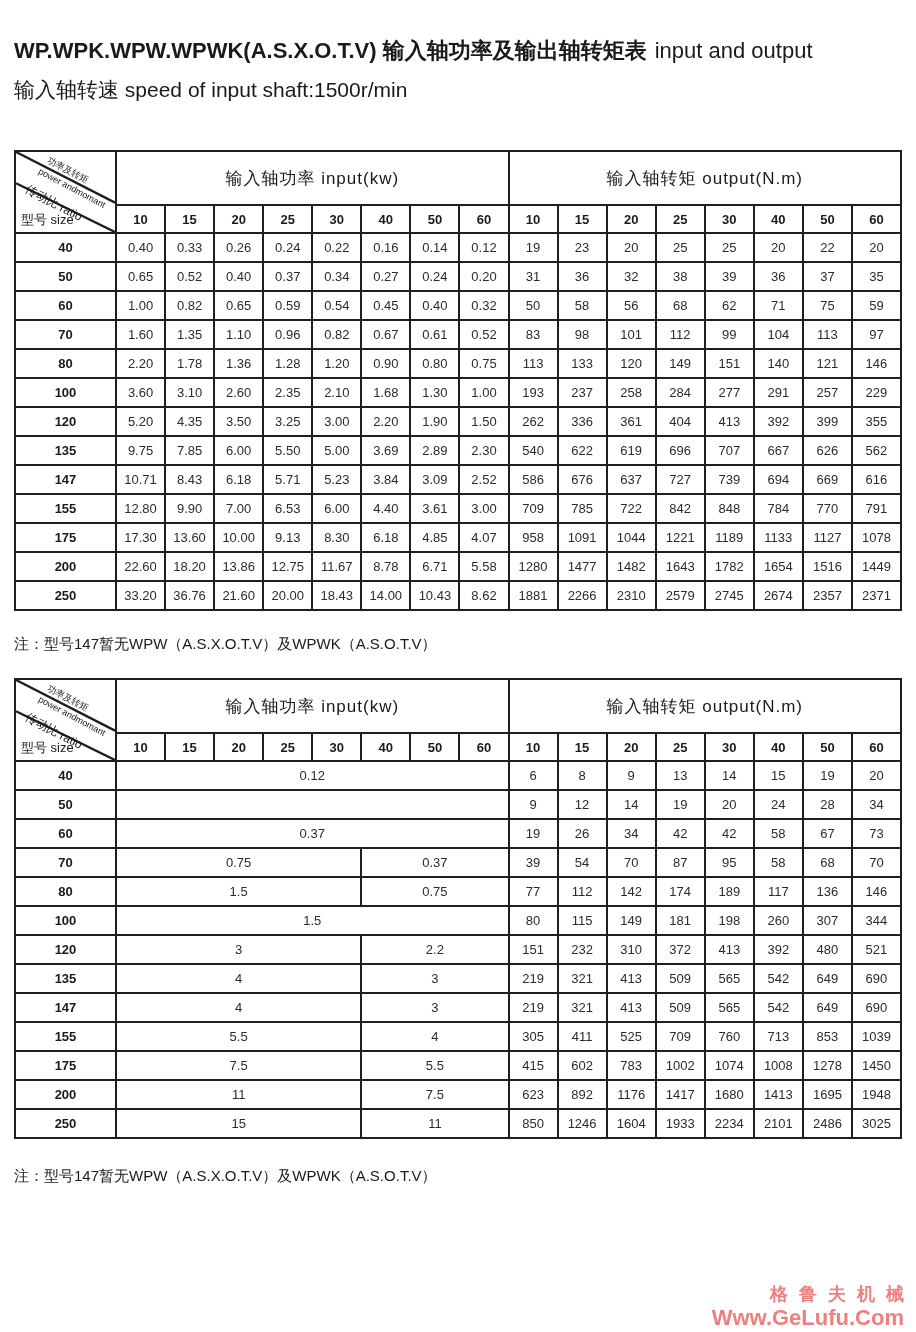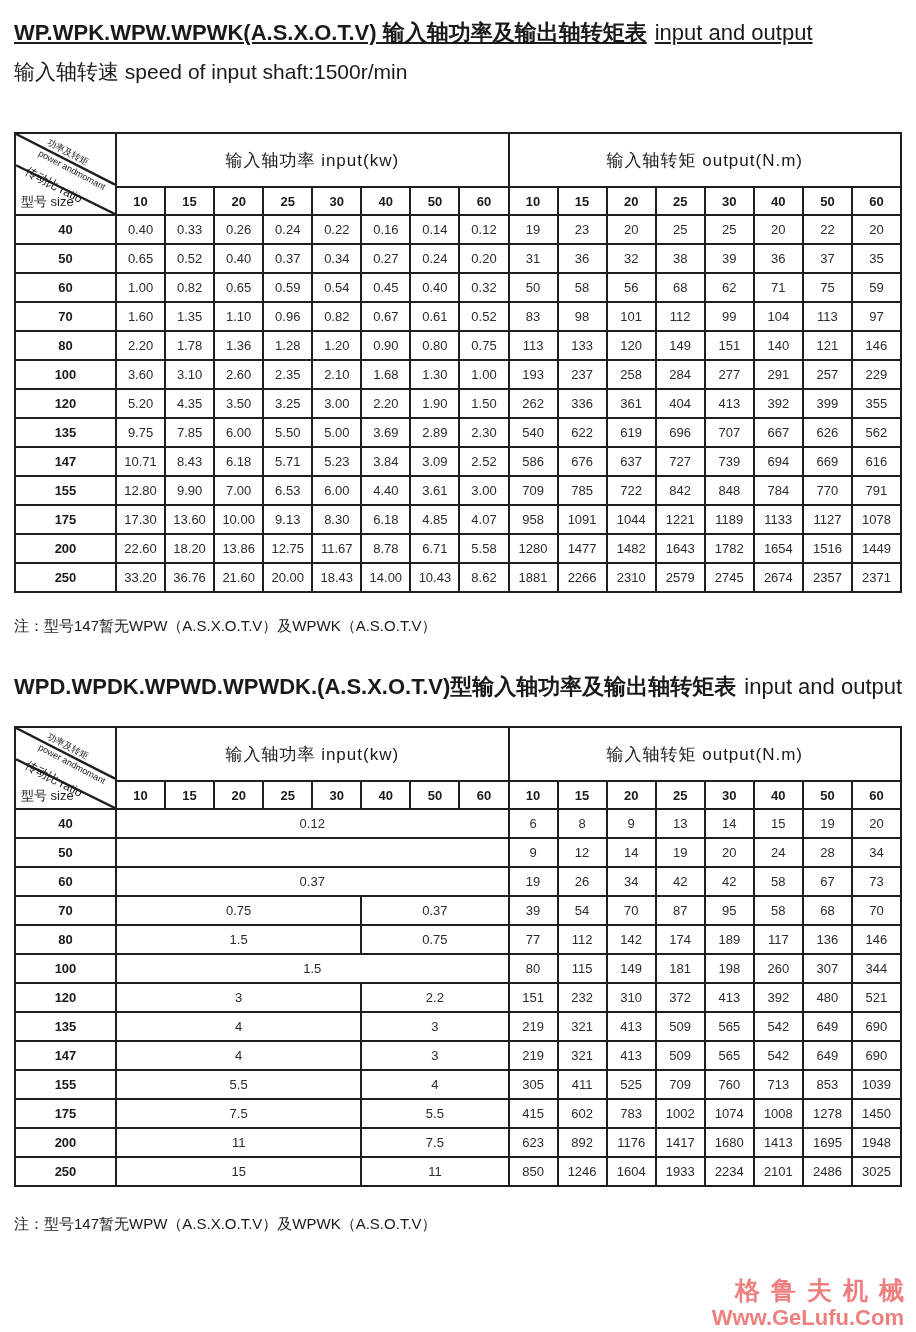--- a/index.html
+++ b/index.html
@@ -6,21 +6,21 @@
   body {
     width:916px; height:1332px; position:relative; overflow:hidden;
     background:#ffffff; color:#1a1a1a;
     font-family:"Liberation Sans", sans-serif;
   }
   .page { padding:8px 14px 0 14px; }
 
   h1.page-title { font-size:29px; font-weight:bold; margin:6px 0 0 0; letter-spacing:0.5px; white-space:nowrap; }
 
   .sec-title { font-size:22px; white-space:nowrap; }
-  .sec-title.s1 { margin-top:10px;text-decoration:underline; }
+  .sec-title.s1 { margin-top:28px; }
   .sec-title.s2 { margin-top:36px; }
   .sec-title .bold { font-weight:bold; }
   .sec-title .reg  { font-weight:normal; margin-left:8px; }
 
   .sub-title { font-size:21px; font-weight:normal; white-space:nowrap; }
   .sub-title.s1 { margin-top:10px; }
   .sub-title.s2 { margin-top:14px; font-size:19px; }
 
   table.cap-table {
     border-collapse:collapse; table-layout:fixed;
@@ -45,21 +45,21 @@
   .cr-cn  { top:4px;  left:34px; font-size:9px;  transform:rotate(28deg); transform-origin:left top; }
   .cr-en  { top:15px; left:25px; font-size:9px;  transform:rotate(28deg); transform-origin:left top; }
   .cr-mid { top:31px; left:13px; font-size:12px; transform:rotate(28deg); transform-origin:left top; }
   .cr-bot { bottom:6px; left:5px; font-size:13px;margin-top:20px; }
 
   .note { font-size:15px; white-space:nowrap; }
   .note.n1 { margin-top:24px; }
   .note.n2 { margin-top:28px; }
 
   .watermark { position:absolute; right:12px; bottom:2px; text-align:right; font-weight:bold; line-height:1.15; }
-  .wm1 { font-size:25px; letter-spacing:11px; margin-right:-11px; }
+  .wm1 { font-size:18px; letter-spacing:11px; margin-right:-11px; }
   .wm2 { font-size:22px; }
 </style>
 </head>
 <body>
 
 <div class="page">
 
 
   <div class="sec-title s1">
     <span class="bold">WP.WPK.WPW.WPWK(A.S.X.O.T.V) 输入轴功率及输出轴转矩表</span><span class="reg">input and output</span>
@@ -364,23 +364,20 @@
           <td class="data">2745</td>
           <td class="data">2674</td>
           <td class="data">2357</td>
           <td class="data">2371</td>
         </tr>
       </tbody>
     </table>
 
   <div class="note n1">注：型号147暂无WPW（A.S.X.O.T.V）及WPWK（A.S.O.T.V）</div>
 
-  <div class="sec-title s2">
-    <span class="bold">WPD.WPDK.WPWD.WPWDK.(A.S.X.O.T.V)型输入轴功率及输出轴转矩表</span><span class="reg">input and output</span>
-  </div>
 
   <table class="cap-table t2">
       <colgroup>
         <col class="col-size">
         <col>
         <col>
         <col>
         <col>
         <col>
         <col>

